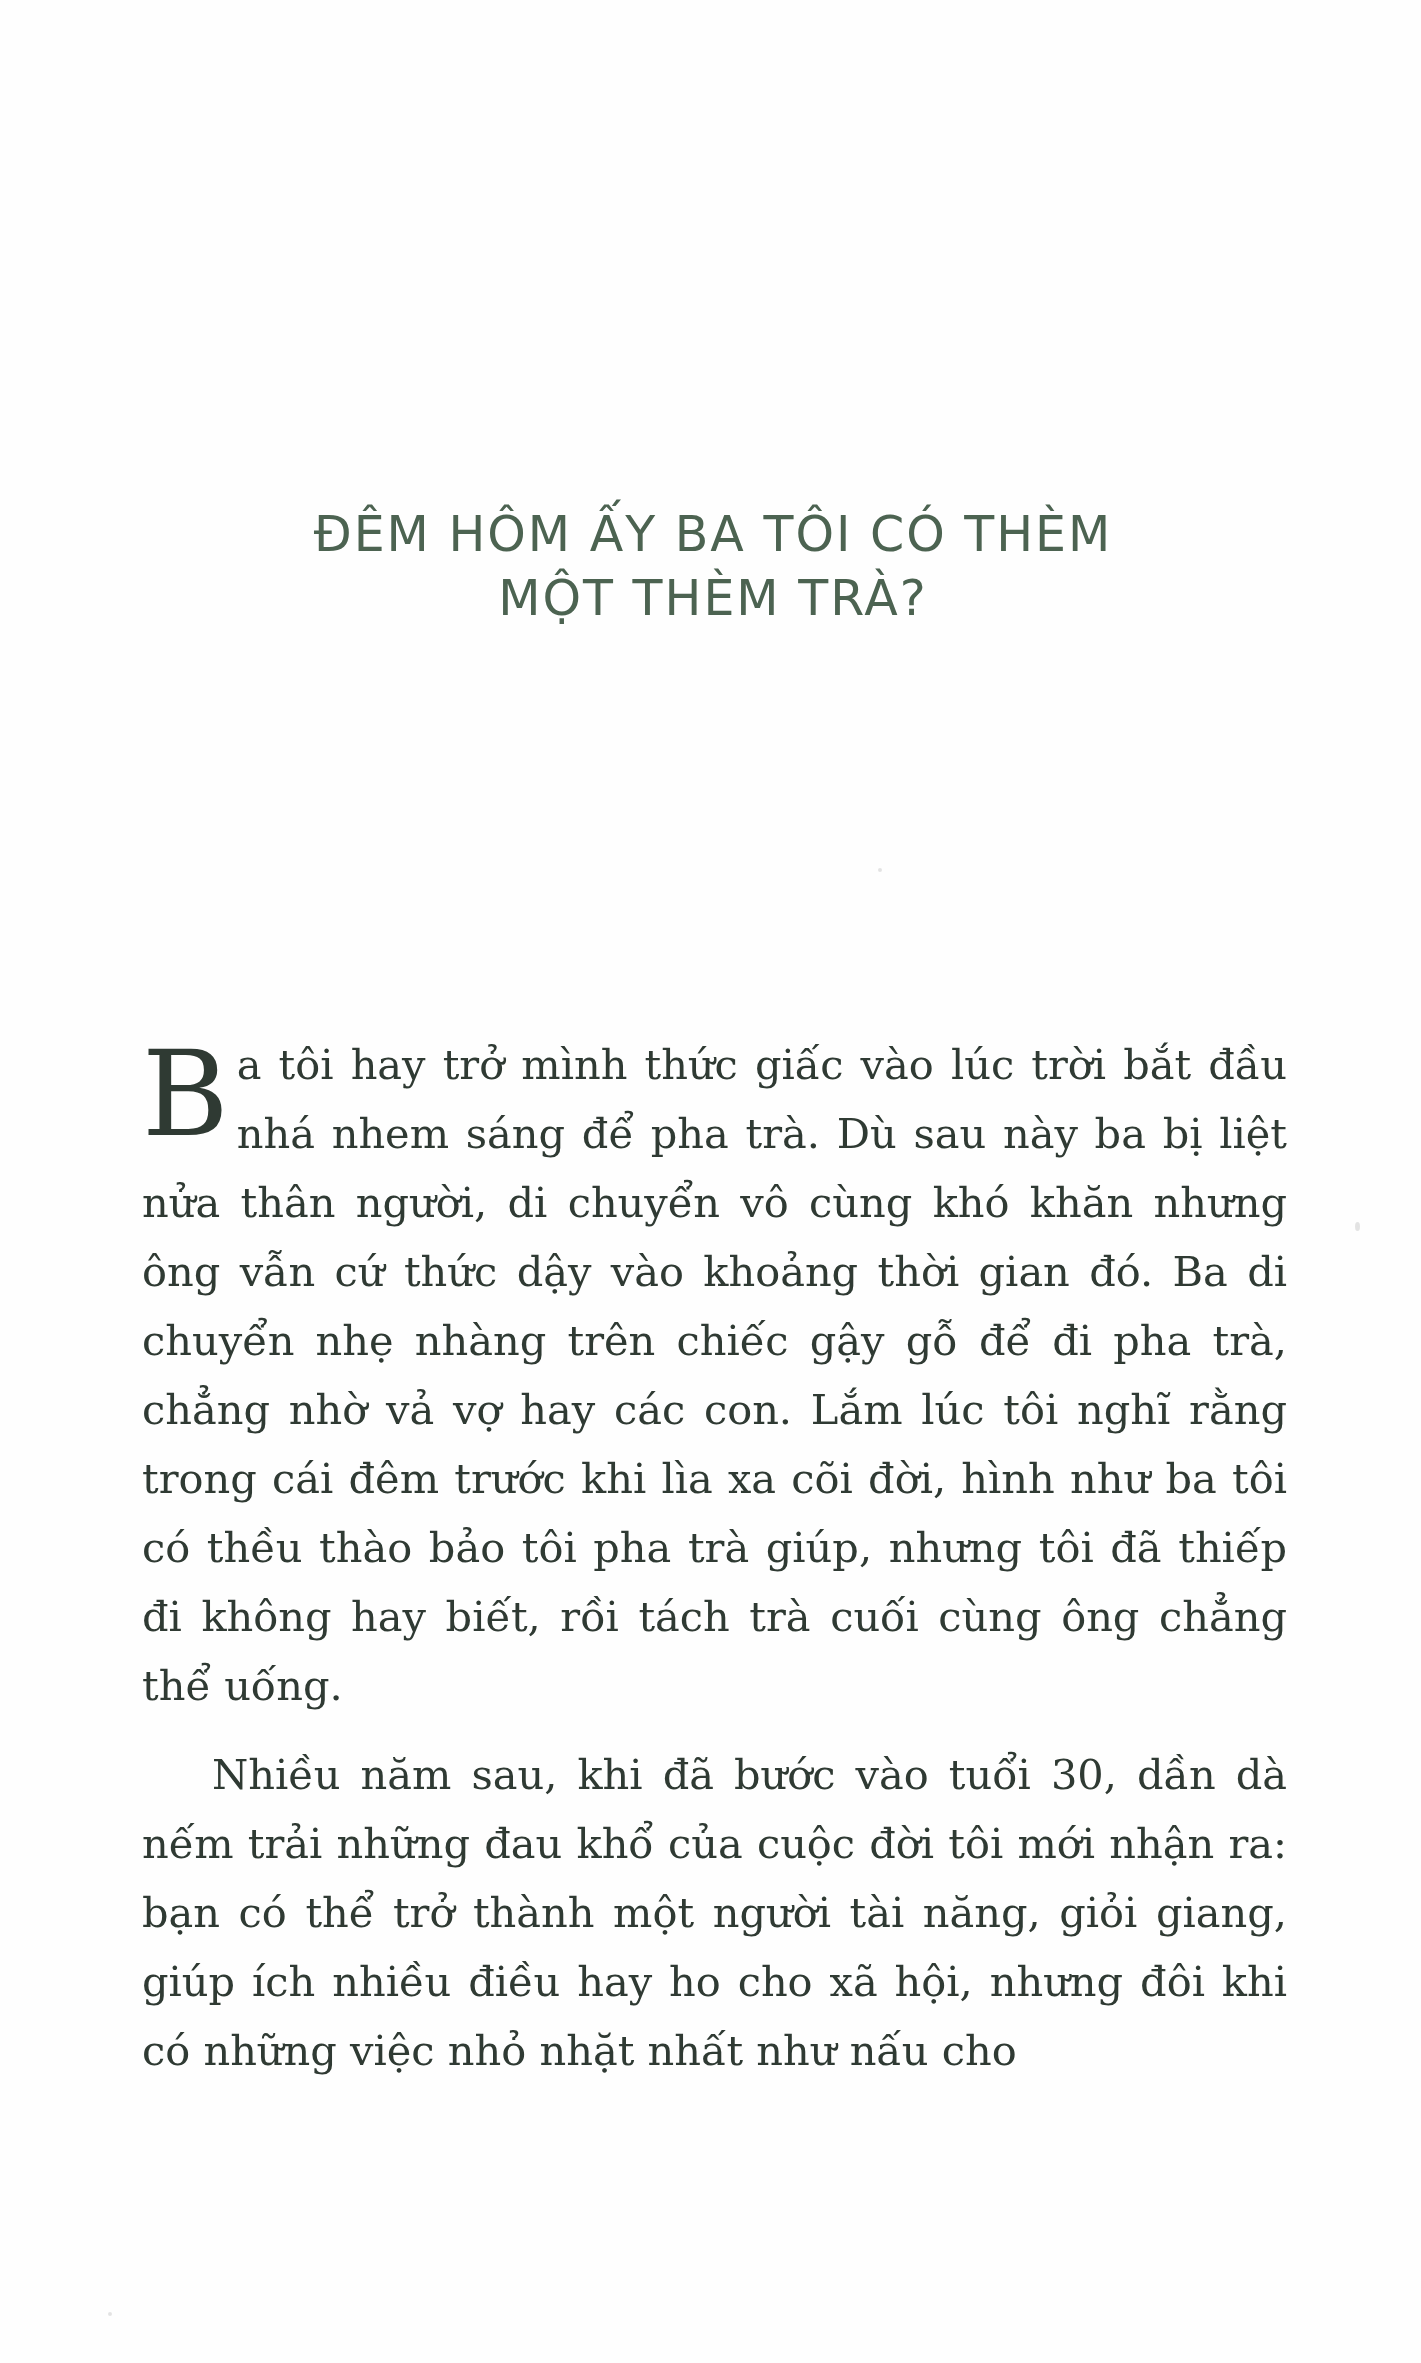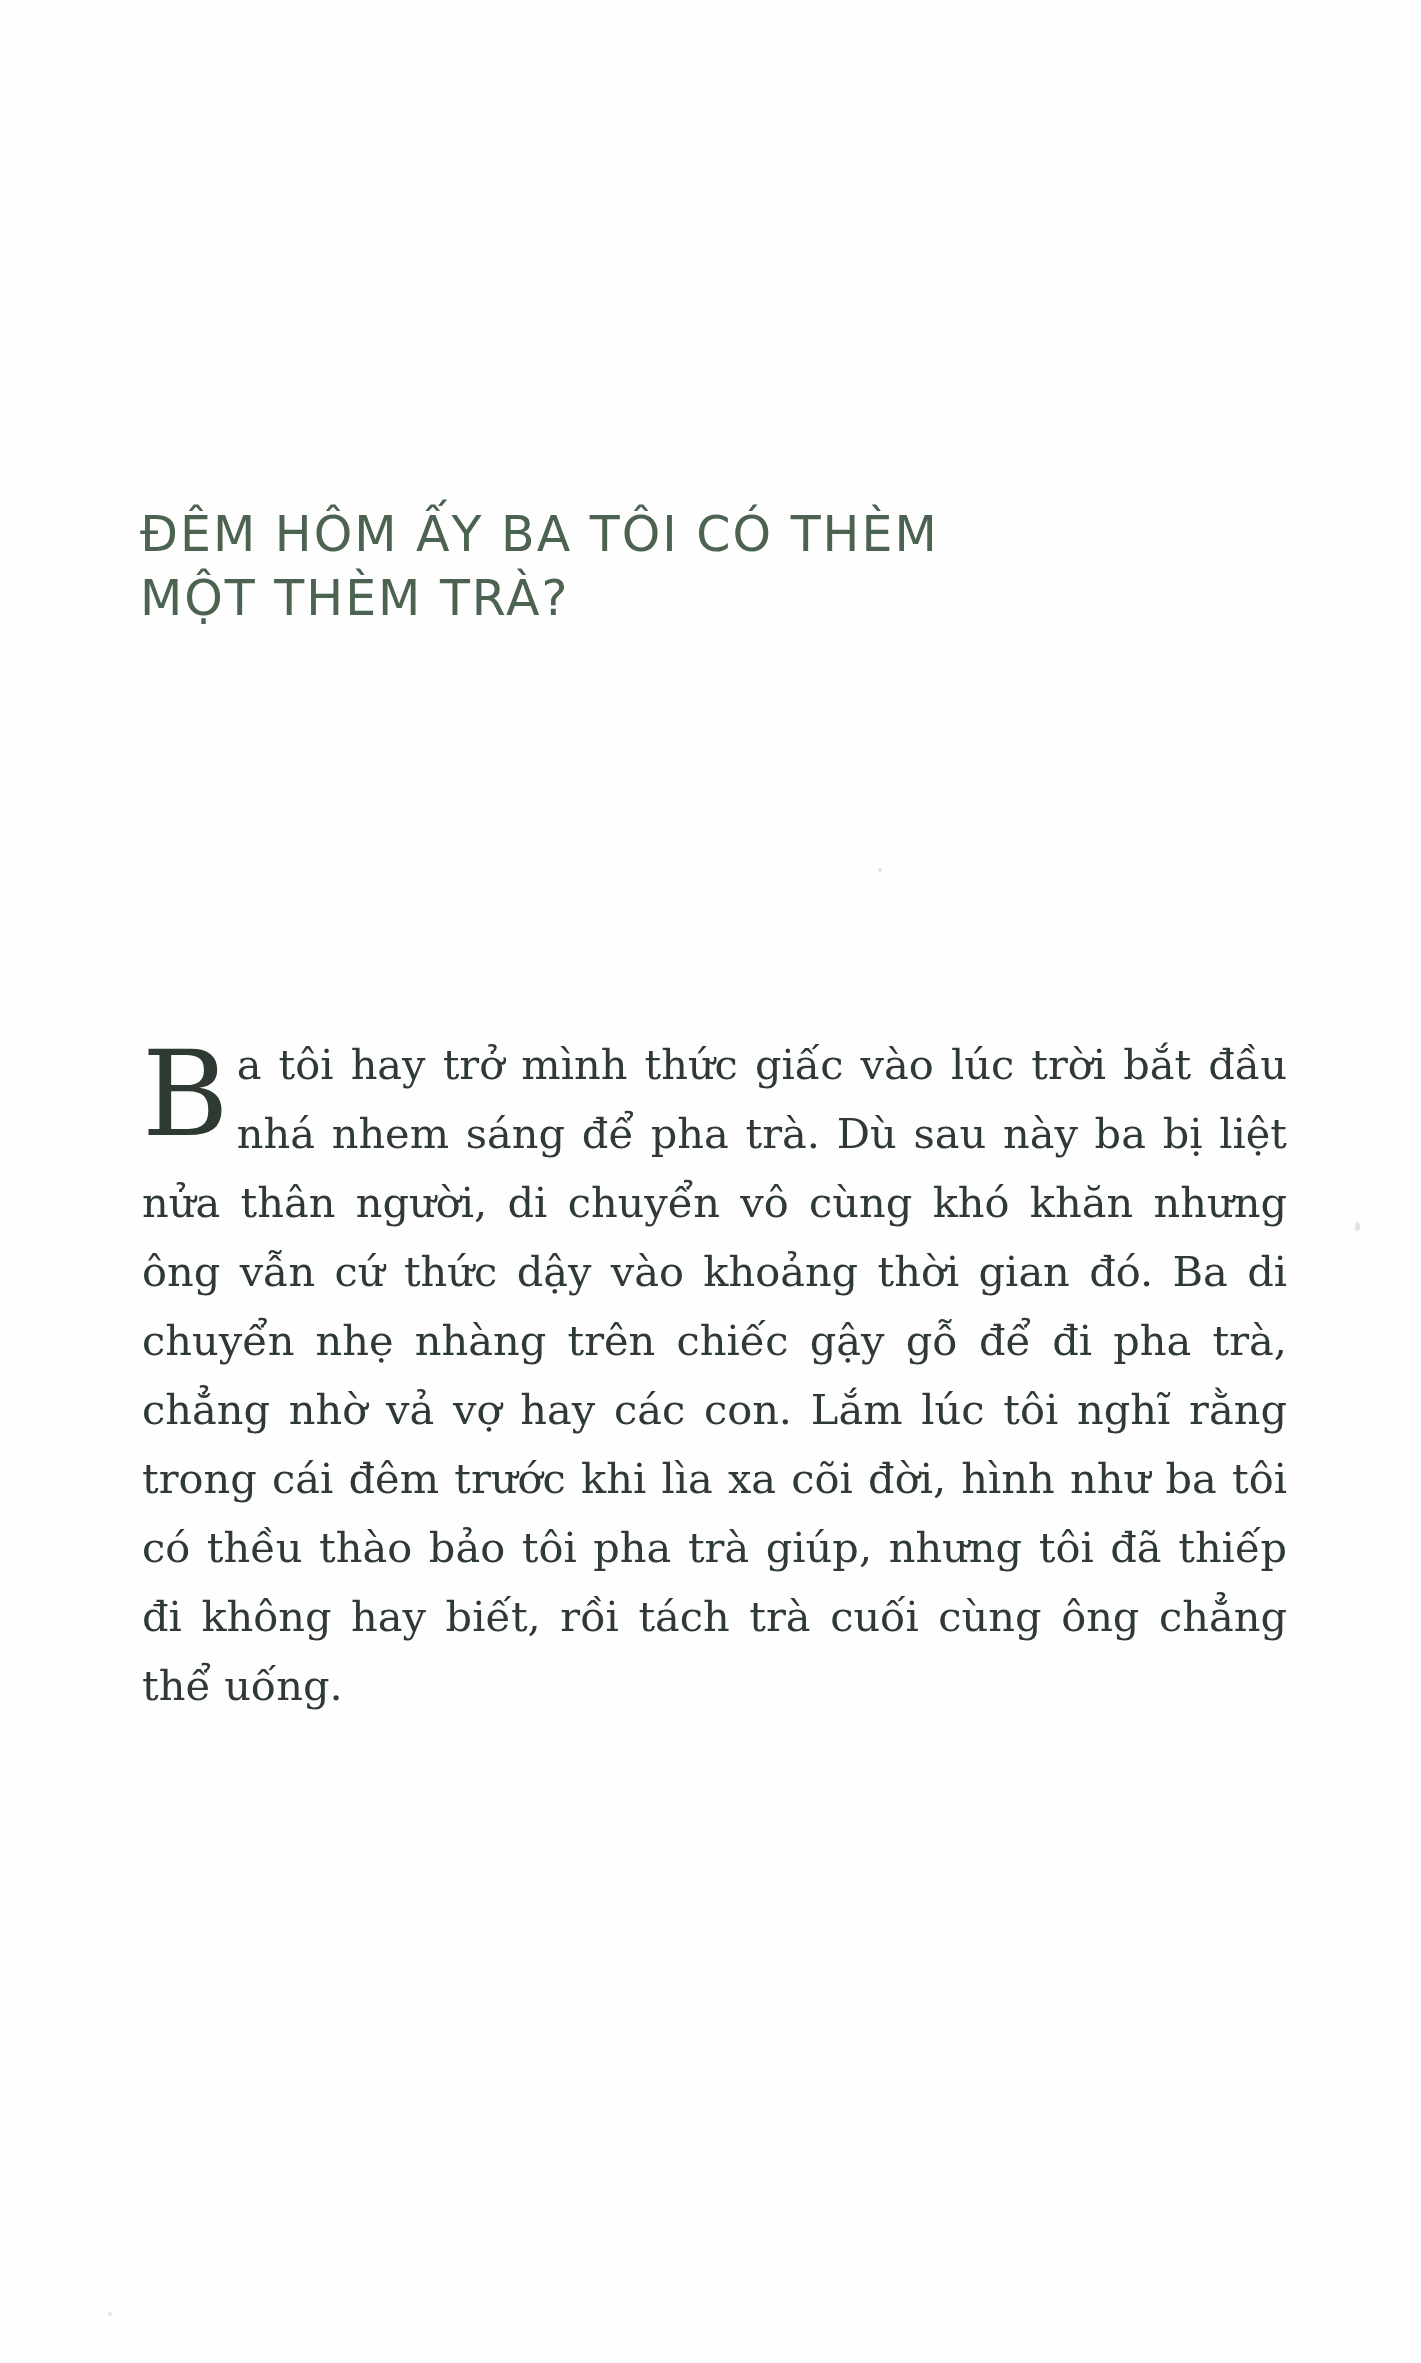--- a/index.html
+++ b/index.html
@@ -20,21 +20,21 @@
     inset: 0;
     background: #fefefe;
   }
 
   
   .chapter-title {
     position: absolute;
     top: 470px;
     left: 140px;
     right: 135px;
-    text-align: left;
+    text-align: center;
     font-family: "DejaVu Sans", sans-serif;
     font-weight: 400;
     font-size: 49px;
     line-height: 1.30;
     letter-spacing: 2.0px;
     color: #4c6351;
   }
   .chapter-title .line {
     display: block;
     white-space: pre;
@@ -92,15 +92,16 @@
   <div class="speck" style="left:1355px; top:1222px; width:5px; height:9px;"></div>
   <div class="speck" style="left:108px; top:2312px; width:4px; height:4px;"></div>
 
   <h1 class="chapter-title">
     <span class="line">ĐÊM HÔM ẤY BA TÔI CÓ THÈM</span>
     <span class="line">MỘT THÈM TRÀ?</span>
   </h1>
 
   <div class="body-text">
     <p class="para first"><span class="dropcap">B</span><span>a tôi hay trở mình thức giấc vào lúc trời bắt đầu nhá nhem sáng để pha trà. Dù sau này ba bị liệt nửa thân người, di chuyển vô cùng khó khăn nhưng ông vẫn cứ thức dậy vào khoảng thời gian đó. Ba di chuyển nhẹ nhàng trên chiếc gậy gỗ để đi pha trà, chẳng nhờ vả vợ hay các con. Lắm lúc tôi nghĩ rằng trong cái đêm trước khi lìa xa cõi đời, hình như ba tôi có thều thào bảo tôi pha trà giúp, nhưng tôi đã thiếp đi không hay biết, rồi tách trà cuối cùng ông chẳng thể uống.</span></p>
+    <p class="para">Nhiều năm sau, khi đã bước vào tuổi 30, dần dà nếm trải những đau khổ của cuộc đời tôi mới nhận ra: bạn có thể trở thành một người tài năng, giỏi giang, giúp ích nhiều điều hay ho cho xã hội, nhưng đôi khi có những việc nhỏ nhặt nhất như nấu cho</p>
   </div>
 
 </div>
 
 </body></html>

